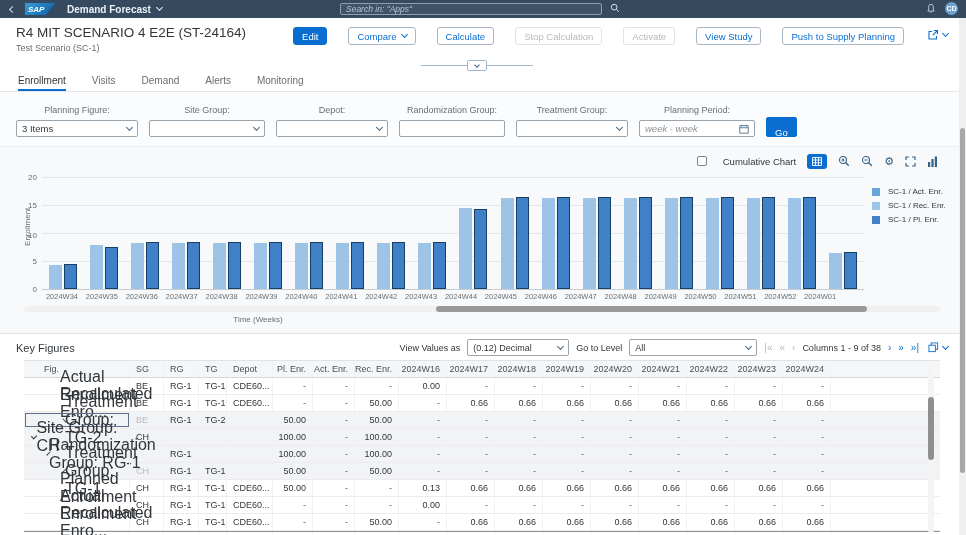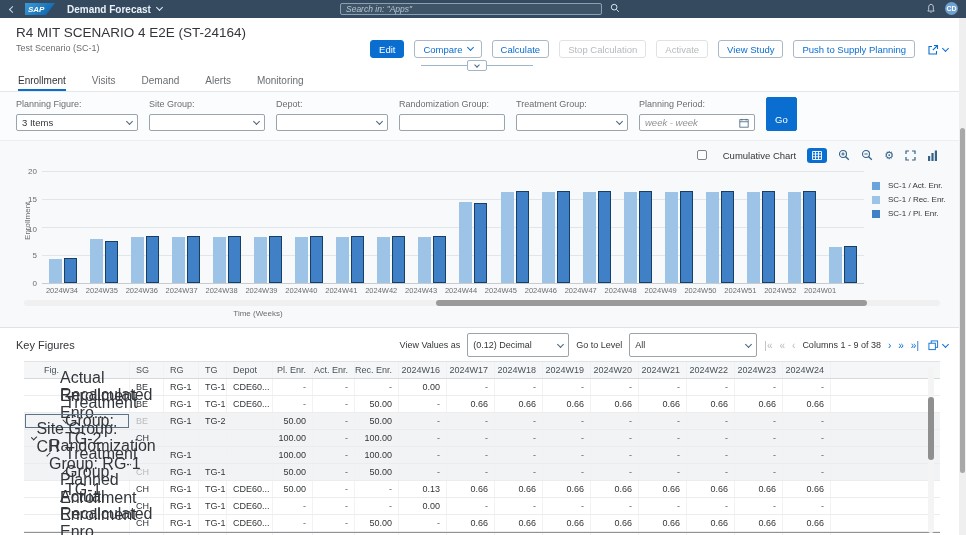--- a/index.html
+++ b/index.html
@@ -28,21 +28,21 @@
   .shell-search input::placeholder { color:#b4c4d2; font-style:italic; }
   .shell-mag { position:absolute; left:610px; top:3px; color:#d5e3f0; }
   .shell-right { position:absolute; right:8px; top:2px; display:flex; align-items:center; gap:9px; }
   .avatar { width:13px; height:13px; border-radius:50%; background:#6ea1d0; color:#fff; font-size:7px;
             font-weight:bold; display:flex; align-items:center; justify-content:center; }
 
   
   .phead { background:#fff; padding:7px 16px 2px; display:flex; justify-content:space-between; height:42px; }
   .ptitle { font-size:13.5px; color:#32363a; }
   .psub { font-size:9px; color:#6a6d70; margin-top:3px; }
-  .actions { display:flex; gap:10px; align-items:flex-end; padding-top:2px; }
+  .actions { display:flex; gap:21px; align-items:flex-start; padding-top:2px; }
   .btn { height:18px; border:1px solid #aab8c6; border-radius:3px; background:#fff; color:#0a6ed1;
          font-size:9.5px; padding:0 8px; display:flex; align-items:center; gap:5px;
          font-family:inherit; cursor:pointer; white-space:nowrap; }
   .btn.primary { background:#0a6ed1; border-color:#0a6ed1; color:#fff; }
   .btn.disabled { color:#b5babe; border-color:#dfe3e7; cursor:default; }
   .icon-btn { border:none; background:none; color:#0a6ed1; display:flex; align-items:center; gap:4px;
               cursor:pointer; padding:2px; }
 
   
   .splitter { height:10px; background:#fff; position:relative; }
@@ -55,28 +55,28 @@
   
   .tabs { background:#fff; display:flex; gap:26px; padding:0 18px; height:22px; align-items:flex-end;
           border-bottom:1px solid #e4e7ea; }
   .tab { font-size:10px; color:#6a6d70; padding-bottom:5px; cursor:pointer; }
   .tab.sel { color:#32363a; border-bottom:2px solid #0a6ed1; padding-bottom:3px; }
 
   
   .fbar { display:flex; gap:11px; padding:5px 16px 9px; align-items:flex-end; background:#fbfcfd;
           border-bottom:1px solid #eceff1; }
   .fitem { display:flex; flex-direction:column; }
-  .flabel { font-size:9px; color:#6a6d70; margin-bottom:5px; }
+  .flabel { font-size:9px; color:#6a6d70; margin-bottom:5px;text-align:center; }
   .fctrl { height:17px; border:1px solid #9aa4ad; border-radius:2px; background:#fff; font-size:9.5px;
            display:flex; align-items:center; justify-content:space-between; padding:0 5px; color:#32363a;
            cursor:pointer; }
   .fctrl .cv, .fctrl svg { color:#46647f; flex:none; }
   .fctrl .ph { color:#8d9399; font-style:italic; }
   .go-btn { height:17px; background:#0a6ed1; border:1px solid #0a6ed1; color:#fff; border-radius:2px;
-            font-size:9.5px; padding:16px 8px; font-family:inherit; cursor:pointer; }
+            font-size:9.5px; padding:9px 8px; font-family:inherit; cursor:pointer;margin-top:20px; }
 
   
   .chart-panel { padding:4px 0 0; }
   .ctoolbar { display:flex; justify-content:flex-end; align-items:center; gap:11px; padding-right:28px;
               height:20px; }
   .cchk { display:flex; align-items:center; gap:16px; font-size:9.5px; cursor:pointer; }
   .chkbox { width:10px; height:10px; border:1px solid #7b858e; border-radius:2px; background:#fff; }
   .cicon { color:#346187; display:flex; align-items:center; cursor:pointer; font-size:11px; line-height:1; }
   .cicon.sel { background:#0a6ed1; color:#fff; border-radius:3px; width:20px; height:15px;
                justify-content:center; }
@@ -101,21 +101,21 @@
   .hscroll { position:relative; height:6px; background:#f0f0f0; margin:5px 26px 0 24px; border-radius:3px; }
   .hthumb { position:absolute; top:0; height:6px; background:#9a9a9a; border-radius:3px;
             left:45%; width:47%; cursor:pointer; }
   .xaxis-title { text-align:center; font-size:8px; color:#6a6d70; margin:3px 450px 0 0; }
 
   
   .kf { margin-top:9px; border-top:1px solid #e0e3e5; background:#fff; }
   .kf-head { display:flex; justify-content:space-between; align-items:center; padding:5px 16px 4px; }
   .kf-title { font-size:11px; color:#32363a; }
   .kf-ctrls { display:flex; align-items:center; gap:7px; font-size:9px; }
-  .kf-sel { height:24px; border:1px solid #9aa4ad; border-radius:2px; background:#fff; display:flex;
+  .kf-sel { height:17px; border:1px solid #9aa4ad; border-radius:2px; background:#fff; display:flex;
             align-items:center; justify-content:space-between; padding:0 5px; font-size:9px;
             color:#32363a; cursor:pointer; }
   .pg { display:flex; align-items:center; gap:7px; font-size:10px; }
   .pg .dis { color:#b5babe; }
   .pg .en { color:#0a6ed1; cursor:pointer; }
   .pg .ptext { font-size:9px; color:#32363a; }
 
   .tgrid { display:grid; grid-template-columns:106px 34px 35px 28px 46px 40px 42px 44px repeat(9,48px) minmax(0,1fr);
            margin:0 26px 0 24px; }
   .thead { background:#f5f6f7; border-top:1px solid #e0e3e5; border-bottom:1px solid #d5d9dc; }

